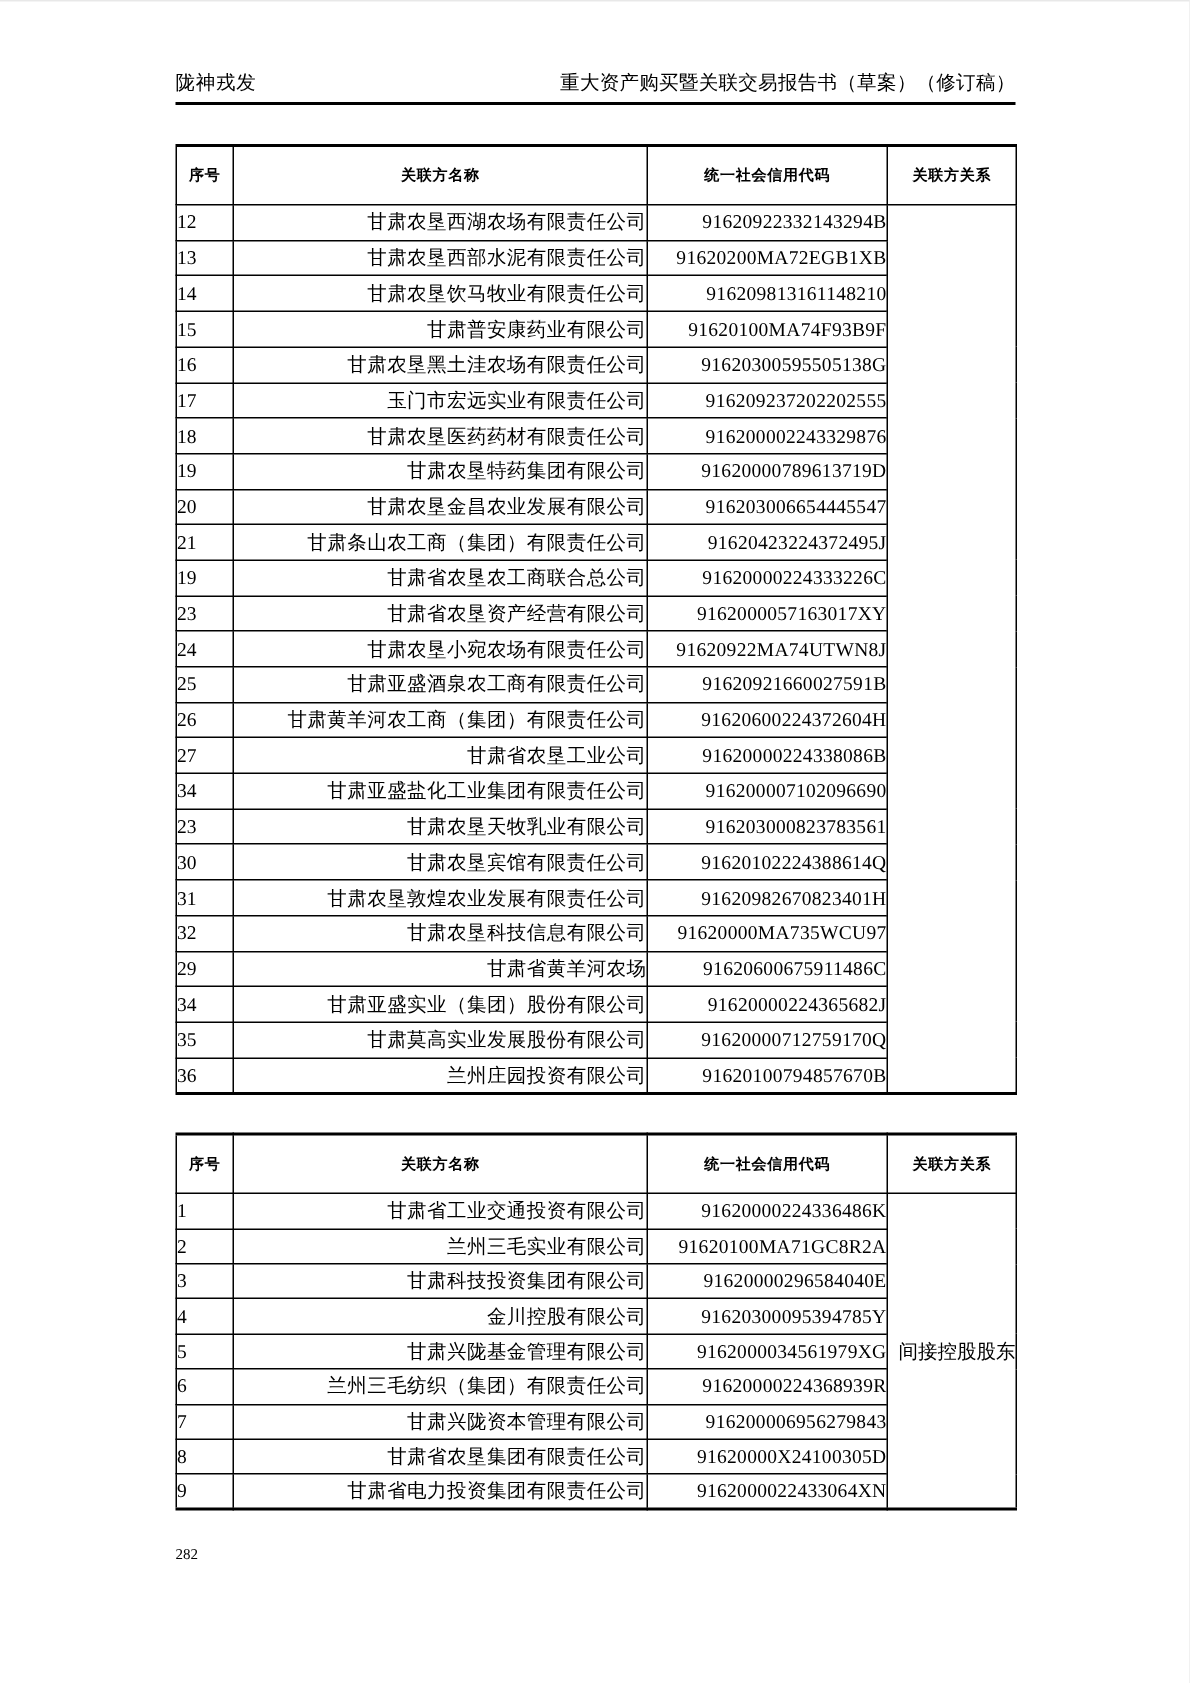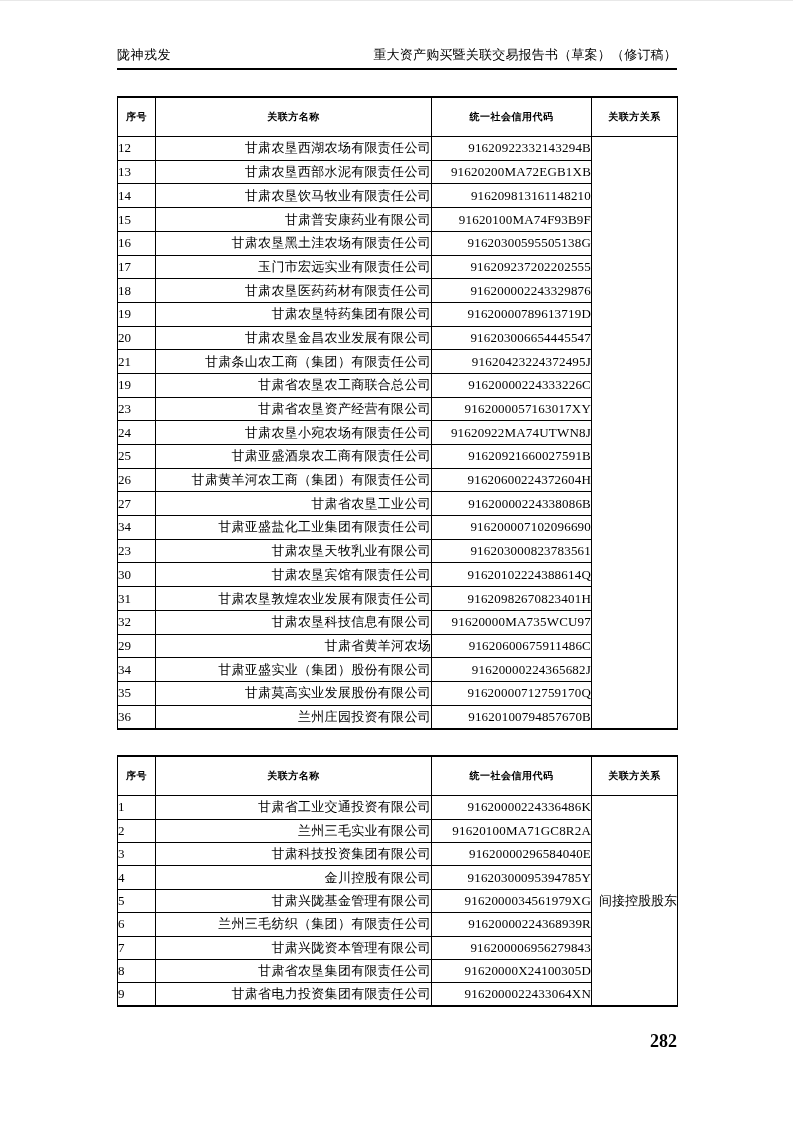--- a/index.html
+++ b/index.html
@@ -67,24 +67,23 @@
   .section-heading {
     margin: 12px 0 0 35px;
     font-size: 15px;
     font-weight: bold;
     line-height: 24px;
     letter-spacing: 0.5px;
   }
 
   .page-number {
     width: 560px;
-    text-align: right;
+    text-align: left;
     margin-top: 24px;
-    font-size: 18px;
-    font-weight: bold;
+    font-size: 10px;
   }
 </style>
 </head>
 <body>
 
 <div class="page">
 
   <div class="doc-header">
     <span class="hdr-left">陇神戎发</span>
     <span class="hdr-right">重大资产购买暨关联交易报告书（草案）（修订稿）</span>

